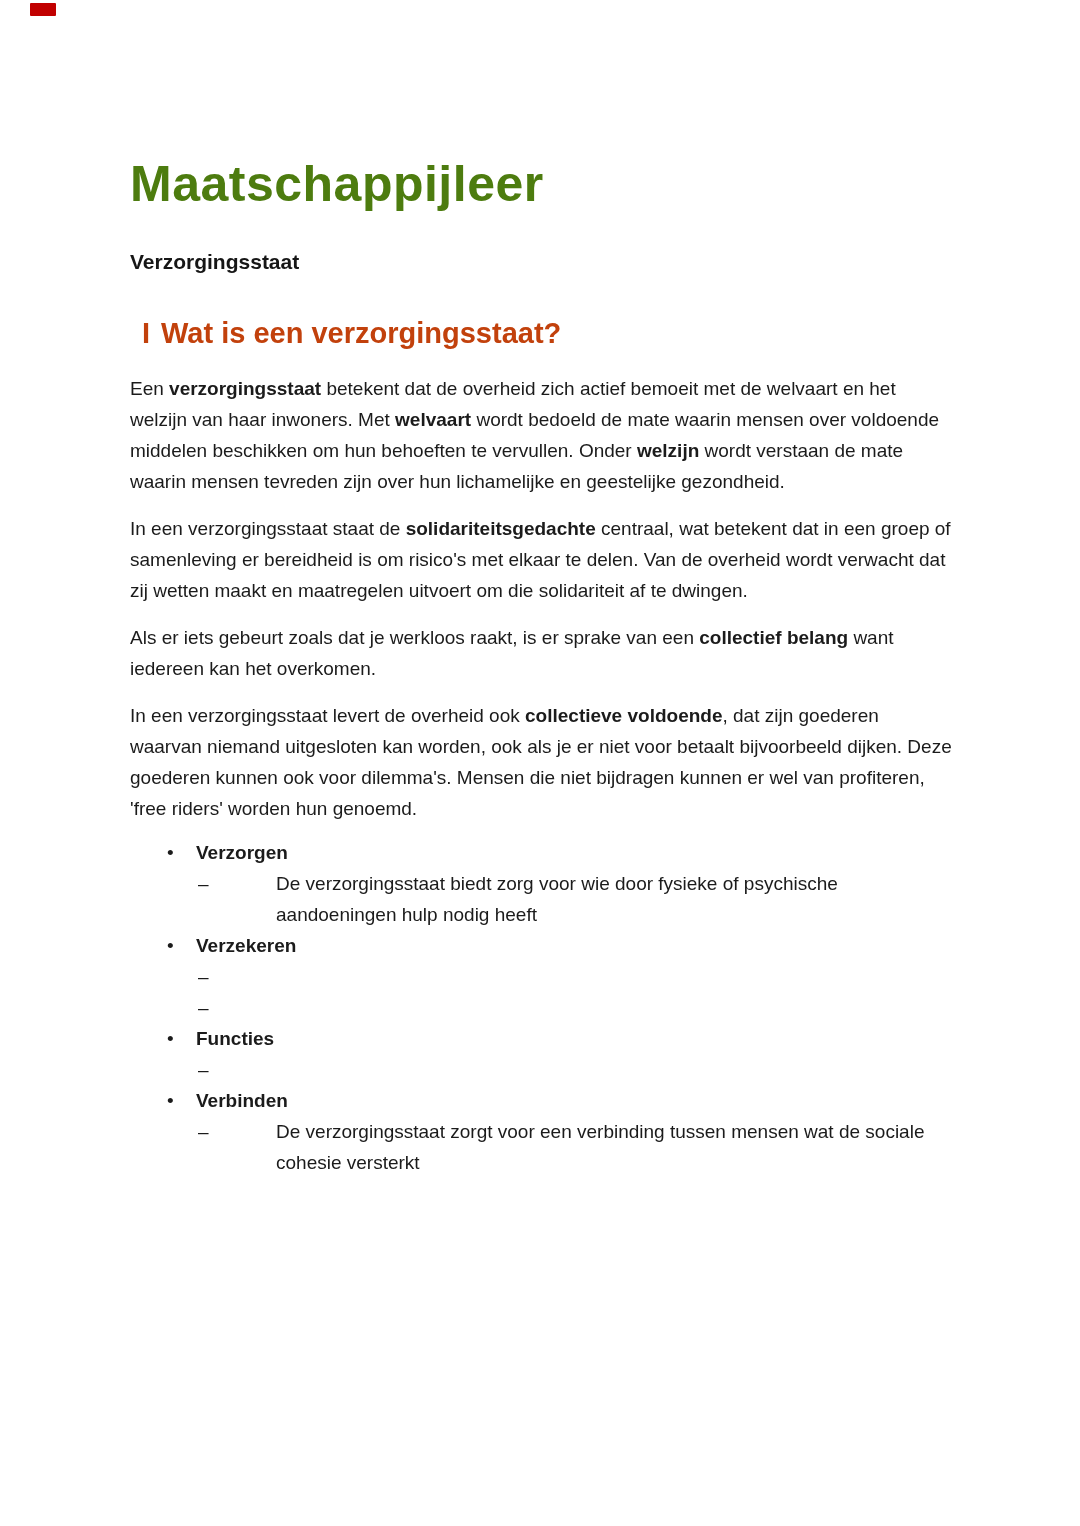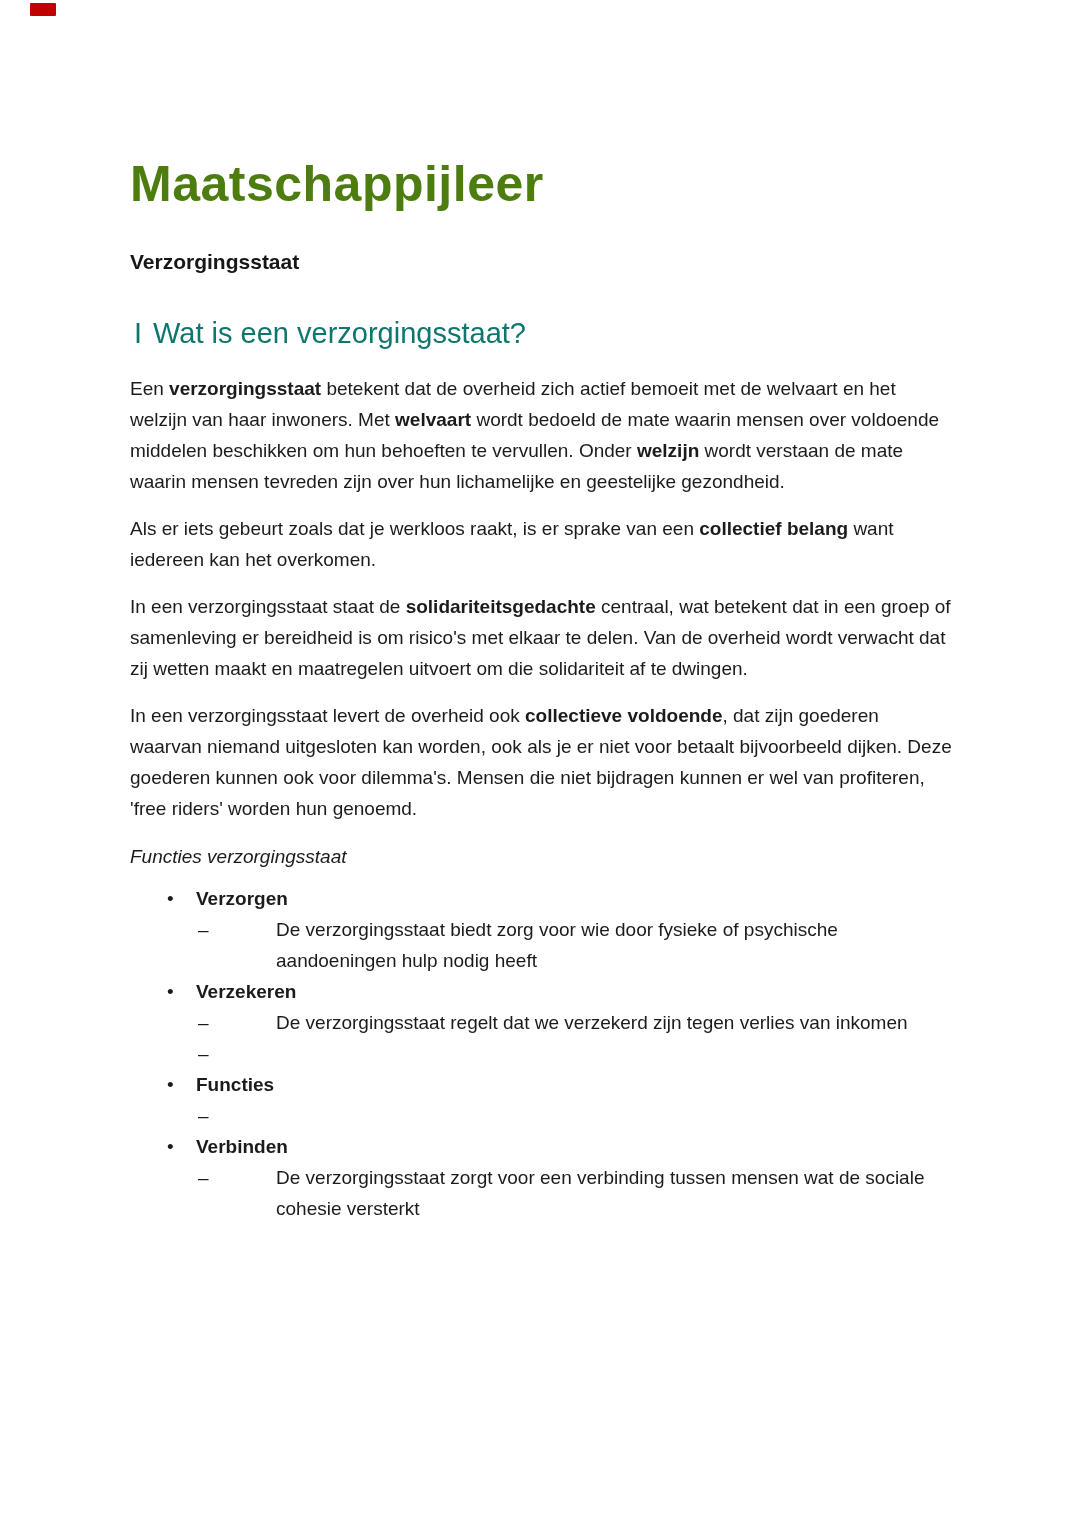--- a/index.html
+++ b/index.html
@@ -29,24 +29,24 @@
     line-height:1.15;
     color:#4d7c0f;
   }
   .doc-subtitle{
     margin-top:36px;
     font-size:21px;
     font-weight:bold;
     color:#161616;
   }
   .section-heading{
-    margin:43px 0 0 4px;
+    margin:43px 0 0 12px;
     font-size:29px;
-    font-weight:normal;
-    color:#0f766e;
+    font-weight:bold;
+    color:#c2410c;
   }
   .section-heading .h-num{margin-right:11px;}
   .paragraphs{margin-top:23px;}
   .para{
     margin:16px 0 13px 0;
     font-size:19px;
     line-height:31px;
   }
   .functions-intro{
     margin-top:17px;
@@ -84,46 +84,44 @@
 
 <div class="content">
   <h1 class="doc-title">Maatschappijleer</h1>
   <div class="doc-subtitle">Verzorgingsstaat</div>
   <h2 class="section-heading">
     <span class="h-num">I</span><span>Wat is een verzorgingsstaat?</span>
   </h2>
 
   <div class="paragraphs" id="paragraphs">
       <p class="para"><span>Een </span><span class="b">verzorgingsstaat</span><span> betekent dat de overheid zich actief bemoeit met de welvaart en het welzijn van haar inwoners. Met </span><span class="b">welvaart</span><span> wordt bedoeld de mate waarin mensen over voldoende middelen beschikken om hun behoeften te vervullen. Onder </span><span class="b">welzijn</span><span> wordt verstaan de mate waarin mensen tevreden zijn over hun lichamelijke en geestelijke gezondheid.</span></p>
+      <p class="para"><span>In een verzorgingsstaat staat de </span><span class="b">solidariteitsgedachte</span><span> centraal, wat betekent dat in een groep of samenleving er bereidheid is om risico's met elkaar te delen. Van de overheid wordt verwacht dat zij wetten maakt en maatregelen uitvoert om die solidariteit af te dwingen.</span></p>
       <p class="para"><span>Als er iets gebeurt zoals dat je werkloos raakt, is er sprake van een </span><span class="b">collectief belang</span><span> want iedereen kan het overkomen.</span></p>
-      <p class="para"><span>In een verzorgingsstaat staat de </span><span class="b">solidariteitsgedachte</span><span> centraal, wat betekent dat in een groep of samenleving er bereidheid is om risico's met elkaar te delen. Van de overheid wordt verwacht dat zij wetten maakt en maatregelen uitvoert om die solidariteit af te dwingen.</span></p>
       <p class="para"><span>In een verzorgingsstaat levert de overheid ook </span><span class="b">collectieve voldoende</span><span>, dat zijn goederen waarvan niemand uitgesloten kan worden, ook als je er niet voor betaalt bijvoorbeeld dijken. Deze goederen kunnen ook voor dilemma's. Mensen die niet bijdragen kunnen er wel van profiteren, 'free riders' worden hun genoemd.</span></p>
     </div>
 
-  <div class="functions-intro">Functies verzorgingsstaat</div>
 
   <ul class="functions" id="functions-list">
       <li>
         <div class="label-row">
           <span class="bullet">•</span>
           <span class="fn-label">Verzorgen</span>
         </div>
         <div class="sub-row">
           <span class="dash">–</span>
           <div class="sub-text"><span>De verzorgingsstaat biedt zorg voor wie door fysieke of psychische aandoeningen hulp nodig heeft</span></div>
         </div>
       </li>
       <li>
         <div class="label-row">
           <span class="bullet">•</span>
           <span class="fn-label">Verzekeren</span>
         </div>
         <div class="sub-row">
           <span class="dash">–</span>
-          <div class="sub-text"><span>De verzorgingsstaat regelt dat we verzekerd zijn tegen verlies van inkomen</span></div>
         </div>
         <div class="sub-row">
           <span class="dash">–</span>
         </div>
       </li>
       <li>
         <div class="label-row">
           <span class="bullet">•</span>
           <span class="fn-label">Functies</span>
         </div>

